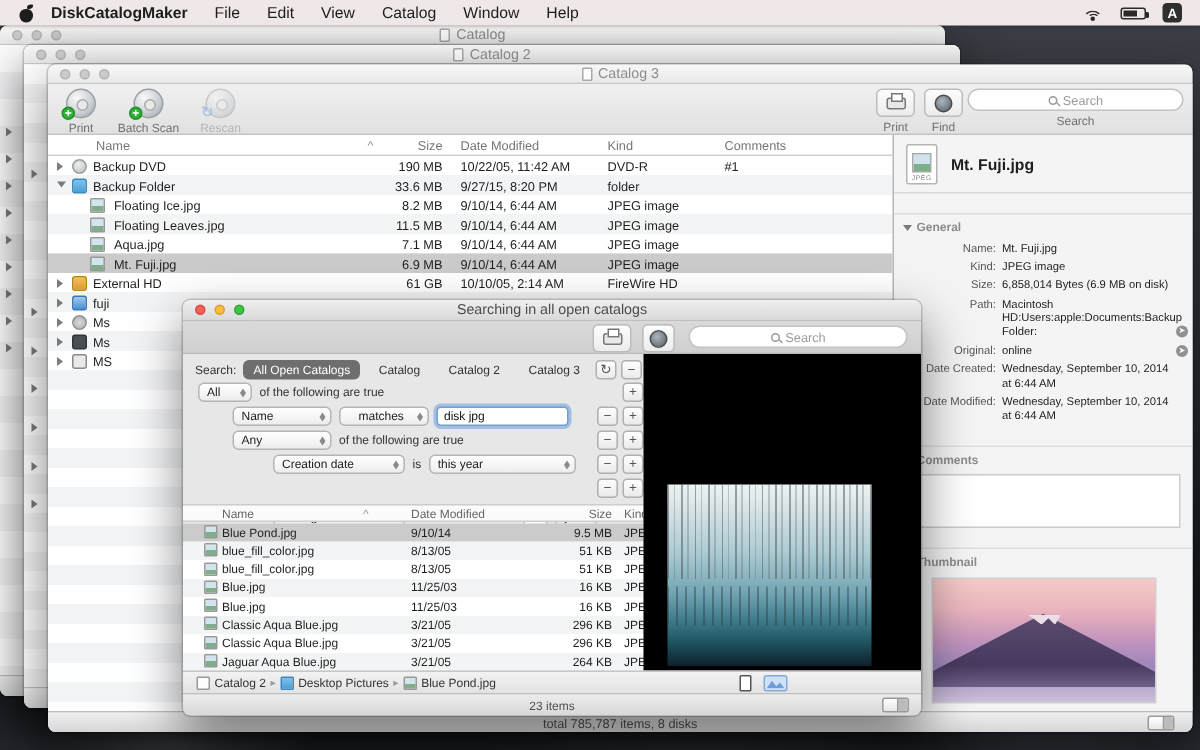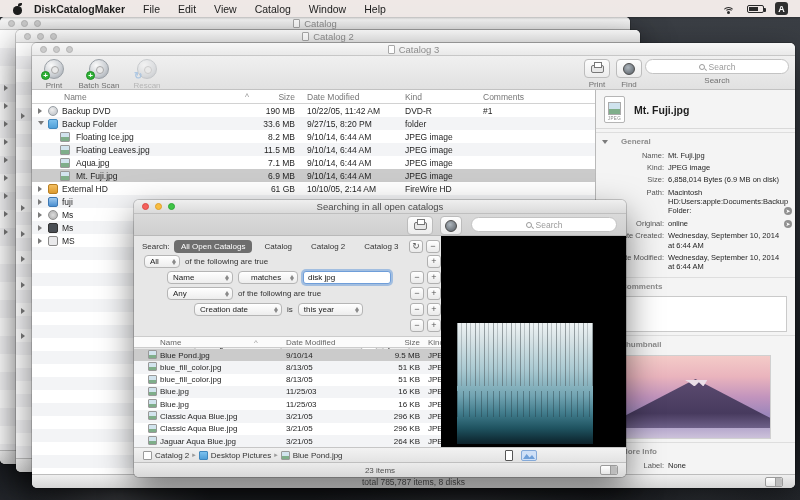--- a/index.html
+++ b/index.html
@@ -95,40 +95,40 @@
 .reddot{position:absolute;left:198px;top:3px;width:7px;height:7px;border-radius:50%;background:#e2635c;border:1px solid #c94f49}
 
 
 .infopanel{position:absolute;left:563px;top:47px;width:200px;bottom:14px;background:#f4f4f4;
   border-left:1px solid #b9b9b9;font-size:7.5px;color:#333;overflow:hidden}
 .ip-head{display:flex;align-items:center;gap:9px;padding:6px 8px 5px;border-bottom:1px solid #d9d9d9}
 .ip-fileicon{width:21px;height:27px;background:#fff;border:1px solid #b5b5b5;border-radius:2px;position:relative;flex:0 0 auto}
 .ip-fileicon::before{content:"";position:absolute;left:3px;top:5px;right:3px;height:11px;background:linear-gradient(180deg,#cfe3ee 0 55%,#7fae8a 55% 100%);border:1px solid #aaa}
 .ip-fileicon::after{content:"JPEG";position:absolute;left:0;right:0;bottom:1px;text-align:center;font-size:4.5px;color:#888;letter-spacing:.4px}
 .ip-title{font-size:10.5px;font-weight:bold;color:#1e1e1e}
-.ip-sec{display:flex;align-items:center;gap:13px;padding:4px 6px 2px;color:#8c8c8c;font-weight:bold;font-size:8px;border-top:1px solid #dedede;margin-top:3px}
+.ip-sec{display:flex;align-items:center;gap:3px;padding:4px 6px 2px;color:#8c8c8c;font-weight:bold;font-size:8px;border-top:1px solid #dedede;margin-top:13px}
 .ip-sec .tri{position:static}
 .ip-fields{padding:1px 0}
 .ip-field{display:grid;grid-template-columns:62px 1fr;gap:0 4px;padding:1.5px 14px 1.5px 6px;position:relative;line-height:1.25}
 .ip-label{text-align:right;color:#555}
 .ip-value{color:#1e1e1e;word-wrap:break-word}
 .reveal{position:absolute;right:3px;bottom:2px;width:8px;height:8px;border-radius:50%;background:#919191;color:#fff;font-size:5.5px;line-height:8px;text-align:center}
 .ip-box{margin:3px 8px 2px;background:#fff;border:1px solid #cacaca;height:36px}
 .fuji{margin:4px auto 2px;width:150px;height:84px;position:relative;overflow:hidden;border:1px solid #d0d0d0;
   background:linear-gradient(180deg,#f4cbc8 0%,#eab4bd 25%,#c294bd 50%,#9b86bb 72%,#b3a5cb 86%,#ccc1da 100%)}
 .fuji::before{content:"";position:absolute;left:-14%;bottom:12%;width:128%;height:60%;
   background:linear-gradient(180deg,#5c4b70 0%,#473a5e 70%,#6e6088 100%);clip-path:polygon(50% 0,100% 100%,0 100%)}
 .fuji::after{content:"";position:absolute;left:43%;top:29%;width:15%;height:8%;background:#eadfe7;
   clip-path:polygon(0 0,100% 0,82% 100%,62% 35%,42% 100%,20% 45%)}
 .ptoggle{width:18px;height:10px;border:1px solid #9a9a9a;border-radius:2px;background:linear-gradient(#fff,#e6e6e6);position:relative}
 .ptoggle::after{content:"";position:absolute;right:0;top:0;bottom:0;width:6px;background:#bcbcbc;border-left:1px solid #9a9a9a;border-radius:0 2px 2px 0}
 .f3toggle{position:absolute;right:12px;top:2px}
 
 
-.winsearch{left:134px;top:200px;width:492px;height:277px;background:#e7e7e7;z-index:4}
+.winsearch{left:122px;top:200px;width:492px;height:277px;background:#e7e7e7;z-index:4}
 .winsearch .titlebar{height:14px;background:linear-gradient(#efefef,#dadada);color:#4b4b4b;border-bottom:1px solid #bfbfbf}
 .winsearch .light.r{background:#f5615c;border-color:#d94a45}
 .winsearch .light.y{background:#f8bd41;border-color:#dd9f2a}
 .winsearch .light.g{background:#3fc446;border-color:#2da635}
 .stoolbar{position:absolute;left:0;top:14px;right:0;height:22px;background:linear-gradient(#dadada,#cfcfcf);border-bottom:1px solid #b9b9b9}
 .stoolbar .tb-frame{position:absolute;top:2px}
 .scopebar{position:absolute;left:0;top:38px;width:307px;height:16px;font-size:8px;color:#333}
 .scopelabel{position:absolute;left:8px;top:4px}
 .segs{position:absolute;left:40px;top:2px;display:flex;gap:5px;align-items:center}
 .seg{padding:2px 7px;border-radius:4px;color:#333;white-space:nowrap}
@@ -500,21 +500,21 @@
           </div>
           <div class="crit-btns">
             <span class="sbtn">−</span>
             <span class="sbtn">+</span>
           </div>
         </div>
         <div class="crit-row">
           <div class="crit-inner" style="left: 60px;">
             <span class="dd" style="width: 88px;">Creation date</span>
             <span class="clabel">is</span>
-            <span class="dd" style="width: 65px;">this year</span>
+            <span class="dd" style="width: 98px;">this year</span>
           </div>
           <div class="crit-btns">
             <span class="sbtn">−</span>
             <span class="sbtn">+</span>
           </div>
         </div>
         <div class="crit-row">
           <div class="crit-inner" style="left: 60px;">
             <span class="dd" style="width: 88px;">Change date</span>
             <span class="clabel">is</span>

